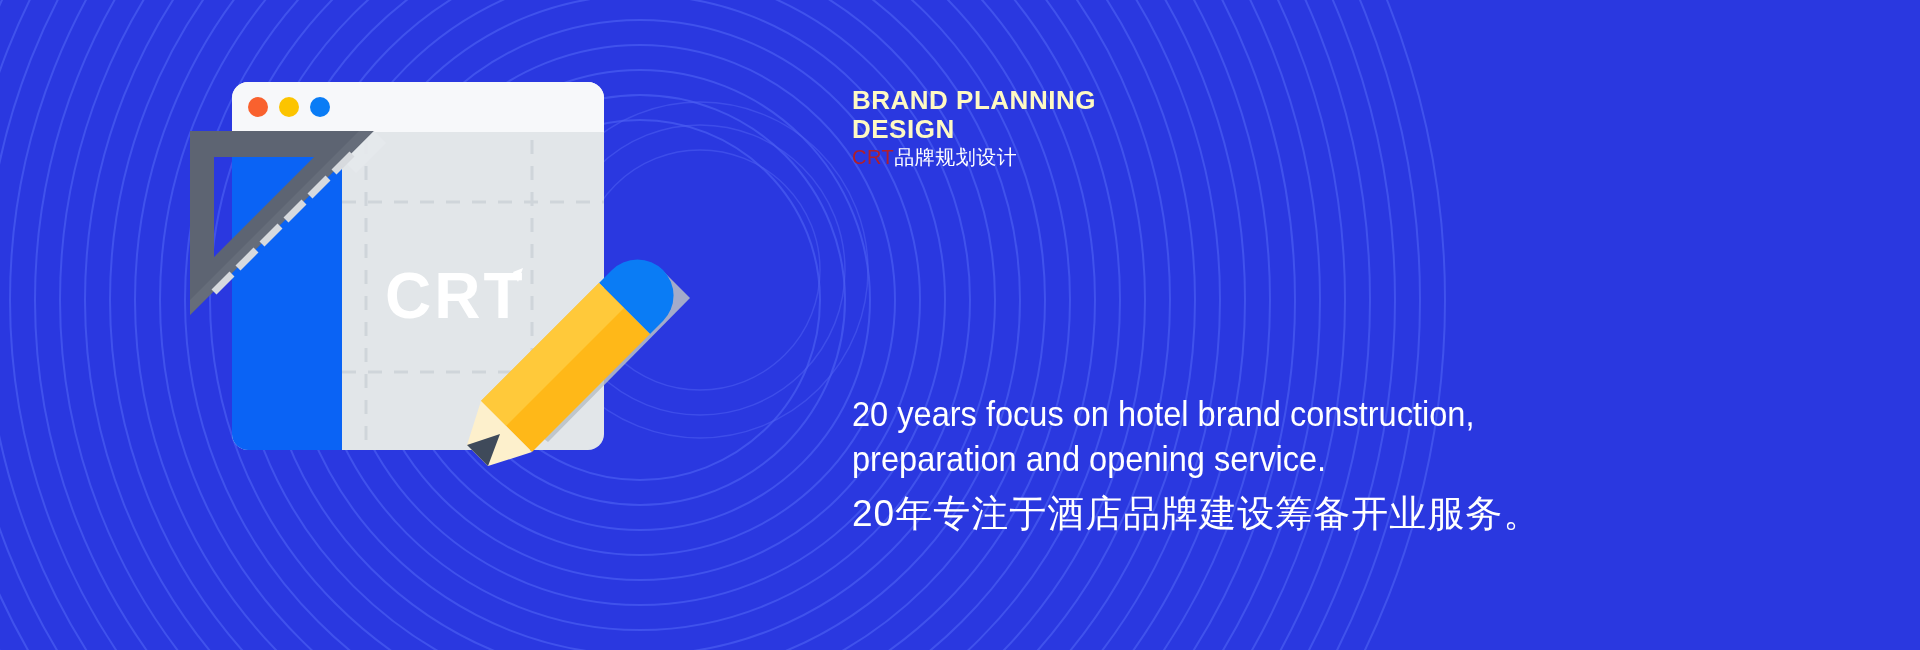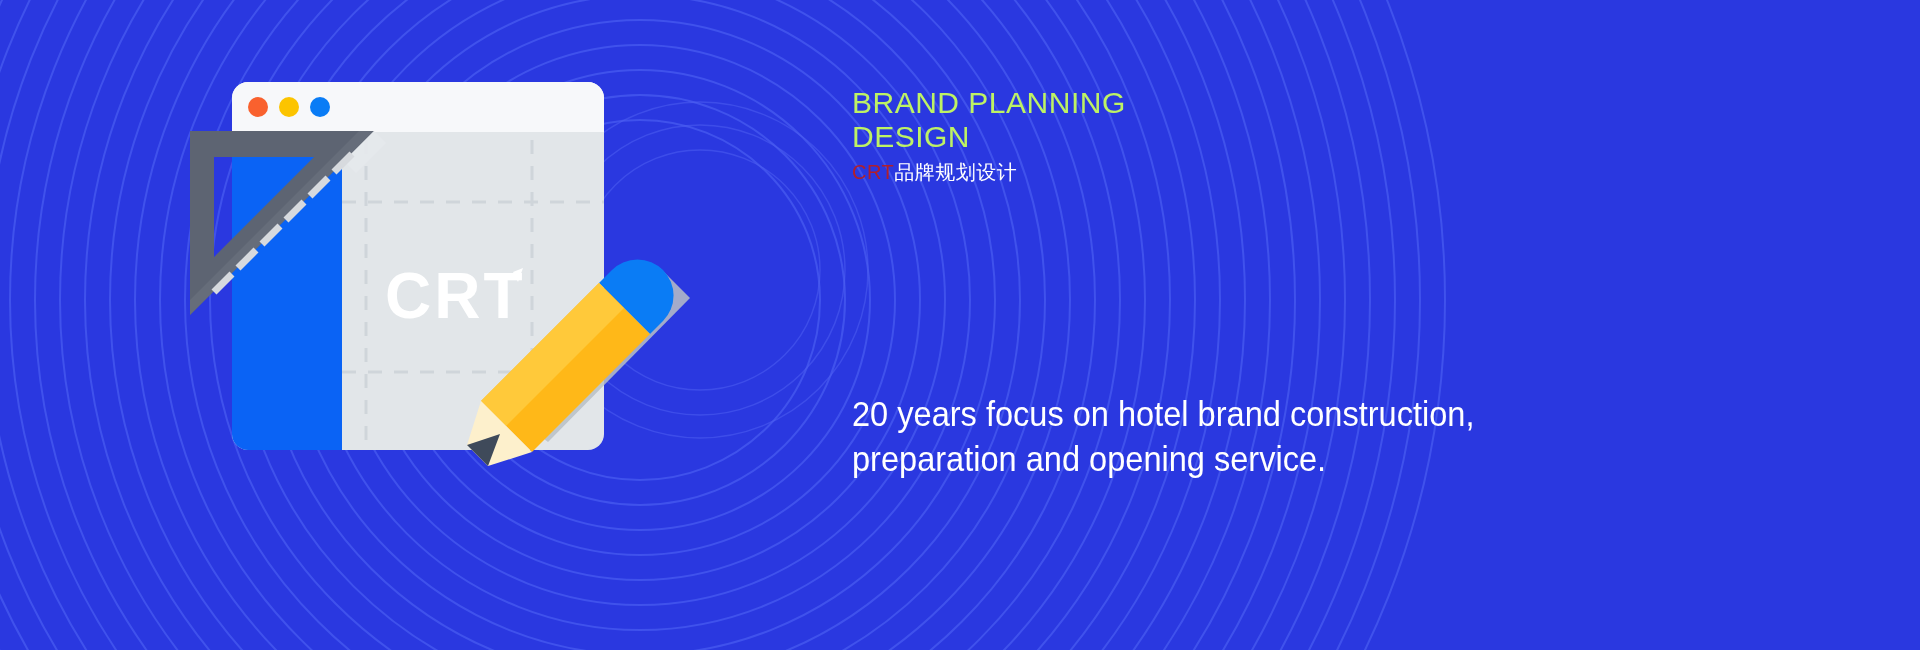--- a/index.html
+++ b/index.html
@@ -38,29 +38,28 @@
   .illustration svg { display: block; width: 100%; height: 100%; }
 
   
   .copy-top {
     position: absolute;
     left: 852px;
     top: 86px;
     width: 700px;
   }
   .eyebrow {
-    color: #bef264;
-    font-size: 30px;
+    color: #fef9c3;
+    font-size: 26px;
     line-height: 1.13;
     letter-spacing: 0.5px;
-    font-weight: 400;
+    font-weight: 700;
     white-space: pre-line;
   }
   .eyebrow-cn {
-    margin-top: 6px;
     font-size: 20px;
     line-height: 1.2;
     color: #ffffff;
     letter-spacing: 0.5px;
   }
   .eyebrow-cn .brand {
     color: #b11f2a;
   }
 
   .copy-main {
@@ -214,15 +213,16 @@
     <div class="eyebrow">BRAND PLANNING
 DESIGN</div>
     <div class="eyebrow-cn">
       <span class="brand">CRT</span><span>品牌规划设计</span>
     </div>
   </div>
 
   <div class="copy-main">
     <div class="headline">20 years focus on hotel brand construction,
 preparation and opening service.</div>
+    <div class="headline-cn">20年专注于酒店品牌建设筹备开业服务。</div>
   </div>
 
 </div>
 
 </body></html>

